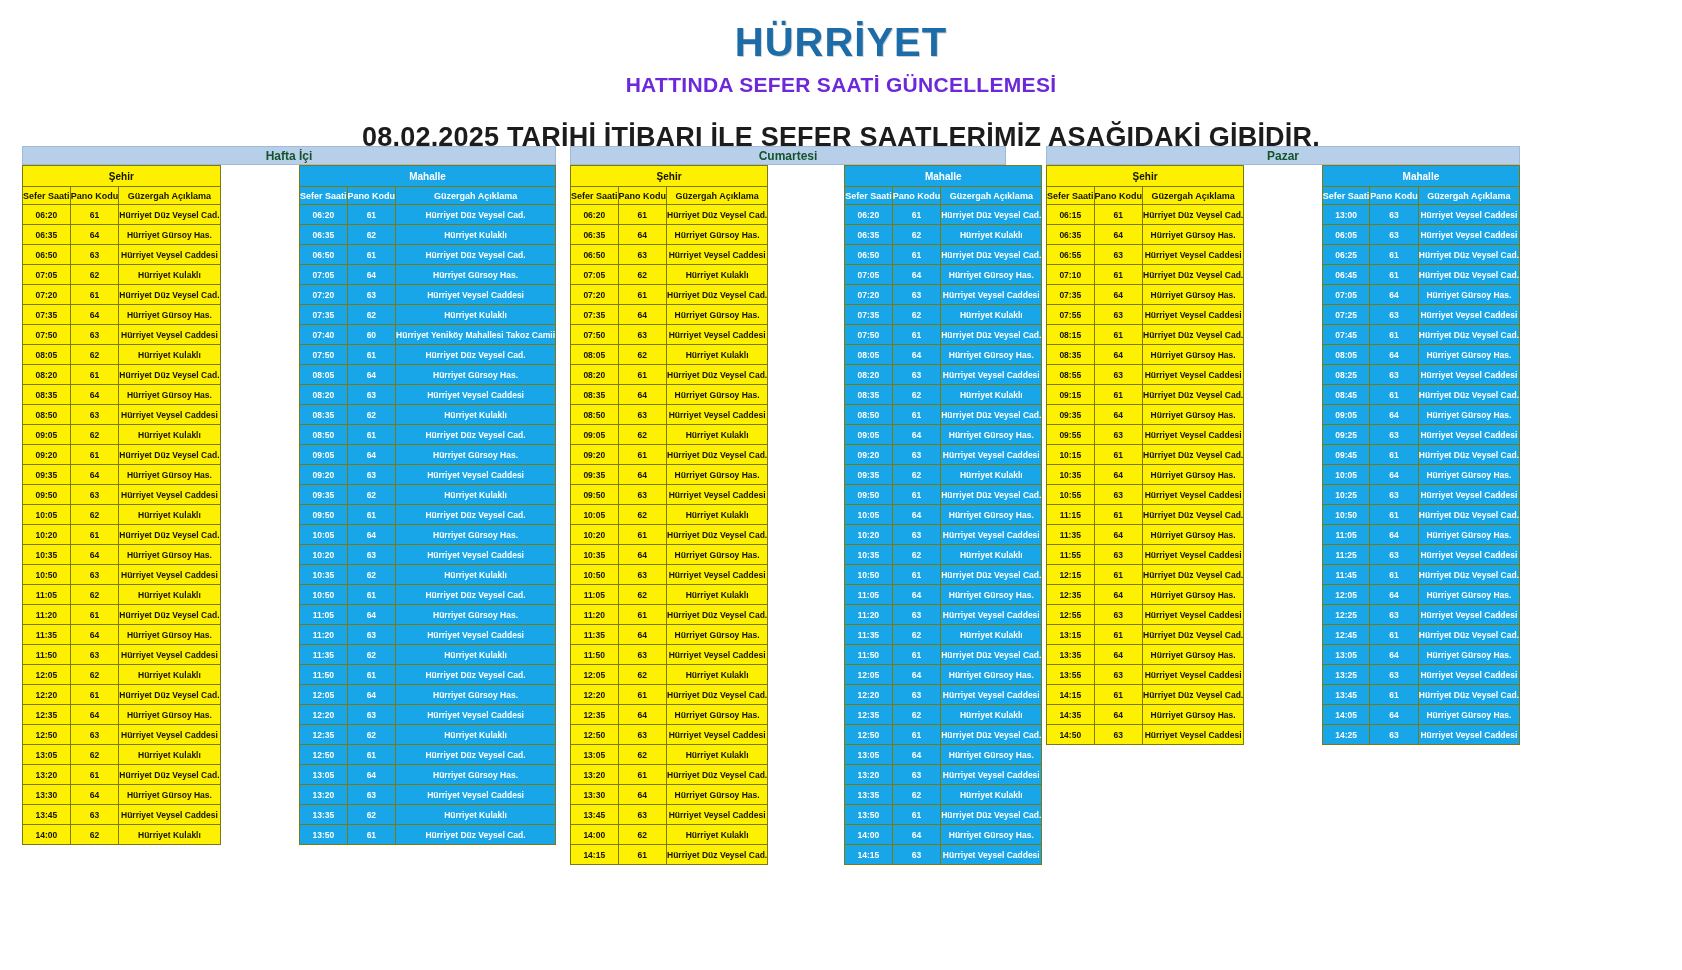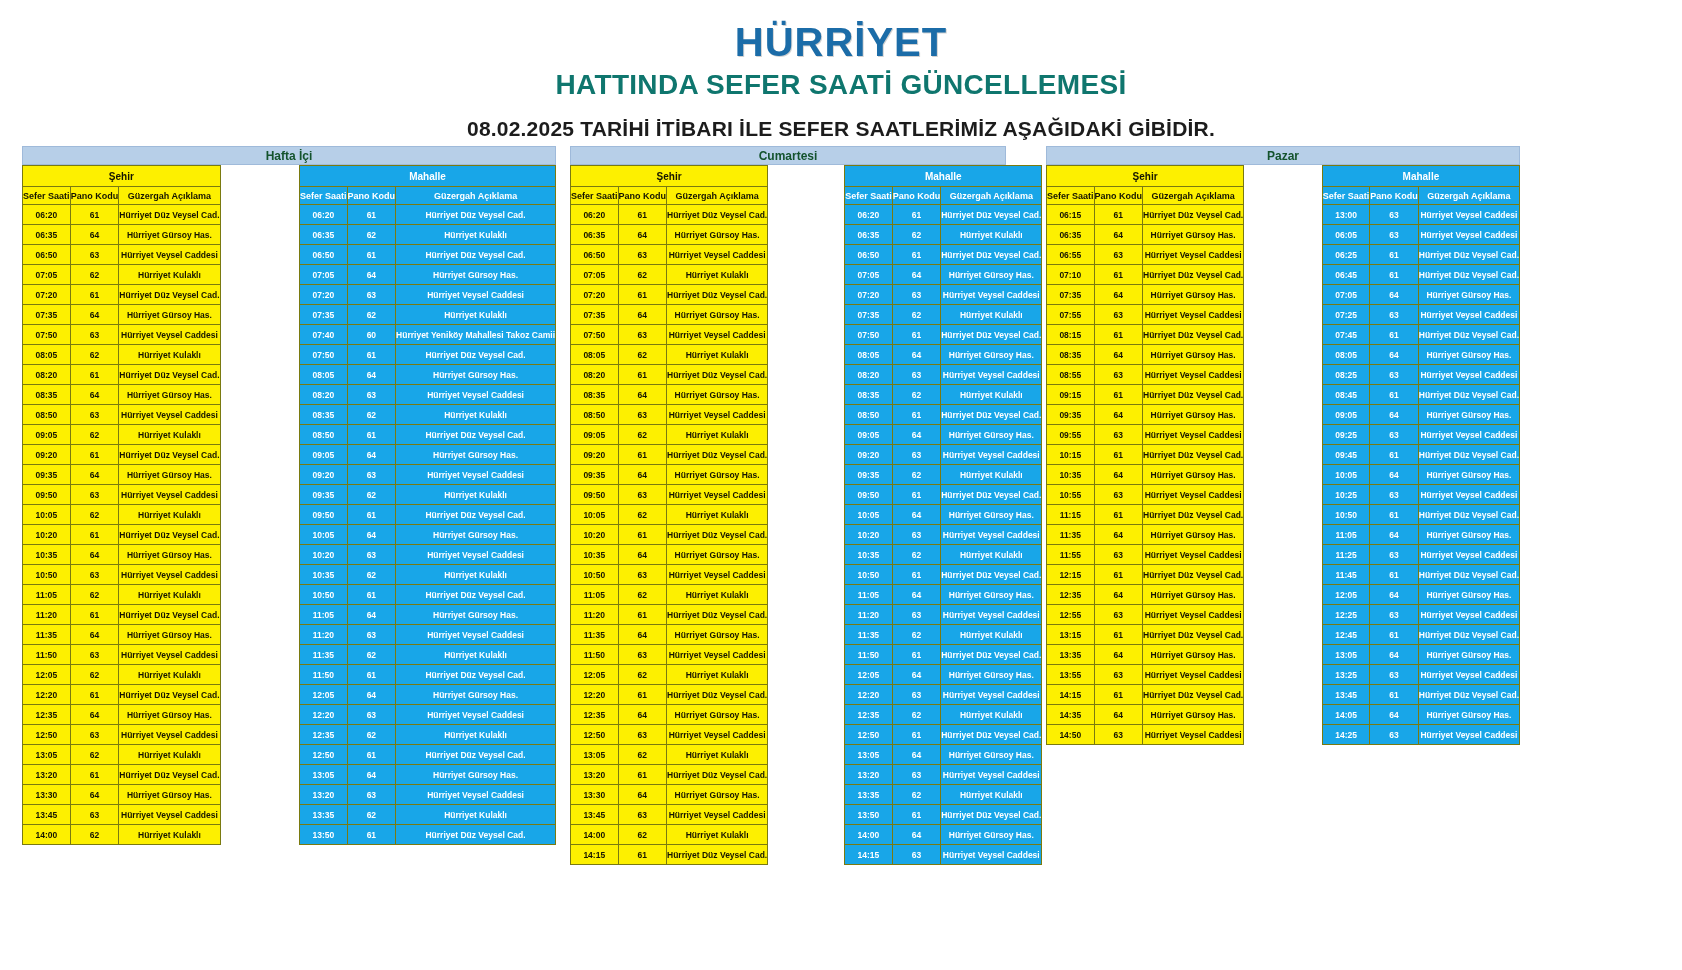--- a/index.html
+++ b/index.html
@@ -17,33 +17,33 @@
   }
   .brand{
     font-size:40px;
     font-weight:bold;
     color:#1b6ca8;
     letter-spacing:1px;
     line-height:44px;
     text-shadow:1px 1px 0 rgba(0,0,0,.18);
   }
   .sub1{
-    font-size:28px;
+    font-size:21px;
     font-weight:bold;
-    color:#0f766e;
+    color:#6d28d9;
     line-height:26px;
     margin-top:8px;
     letter-spacing:.3px;
   }
   .sub2{
-    font-size:21px;
+    font-size:27px;
     font-weight:bold;
     color:#1c1c1c;
     line-height:26px;
-    margin-top:18px;
+    margin-top:26px;
     letter-spacing:.2px;
   }
   .boards{
     position:absolute;
     top:146px;left:0;
     width:1682px;
     display:flex;
     align-items:flex-start;
   }
   .board{

